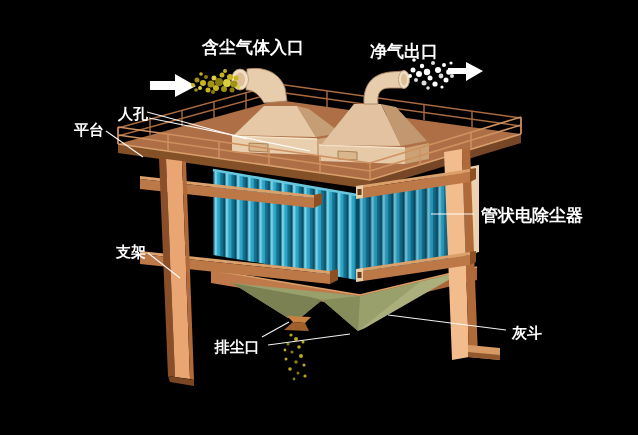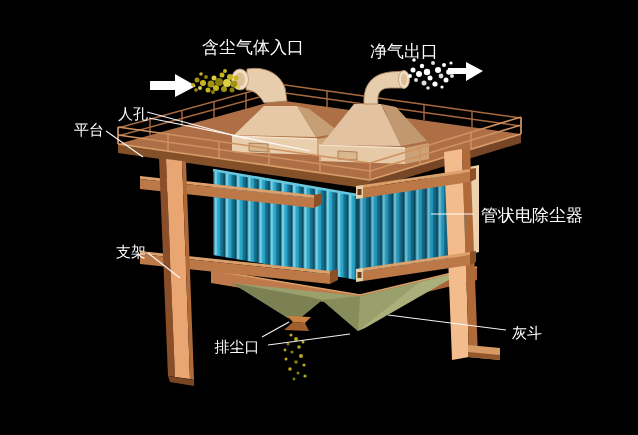--- a/index.html
+++ b/index.html
@@ -1,17 +1,17 @@
 <!DOCTYPE html>
 <html><head>
 <meta charset="utf-8">
 <style>
   html,body{margin:0;padding:0;background:#000;}
   .stage{position:relative;width:638px;height:435px;background:#000;overflow:hidden;
-         font-family:"Liberation Serif",serif;}
+         font-family:"Liberation Serif",serif;font-weight:bold;}
   svg{display:block}
   text{fill:#ffffff;font-family:"Liberation Serif",serif;}
   .lbl{font-size:15px;}
   .lbl-big{font-size:17px;}
 </style>
 </head>
 <body>
 
 <div class="stage">
 <svg width="638" height="435" viewBox="0 0 638 435">

